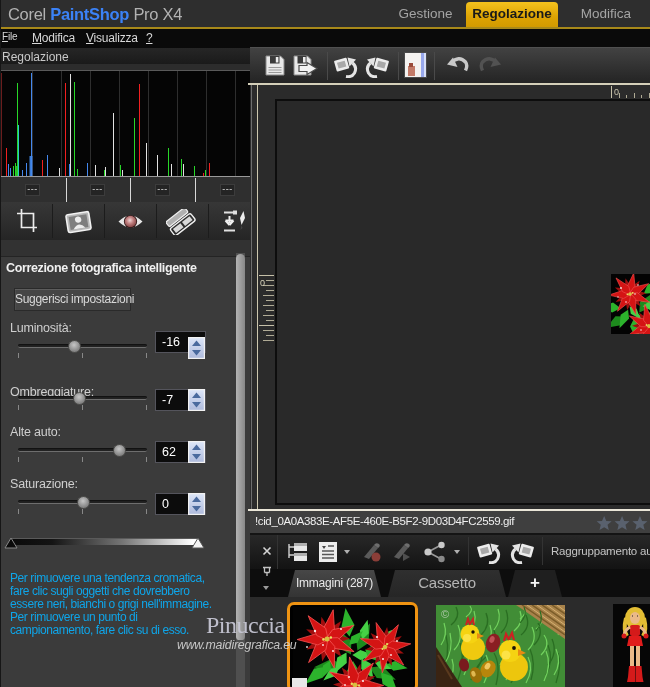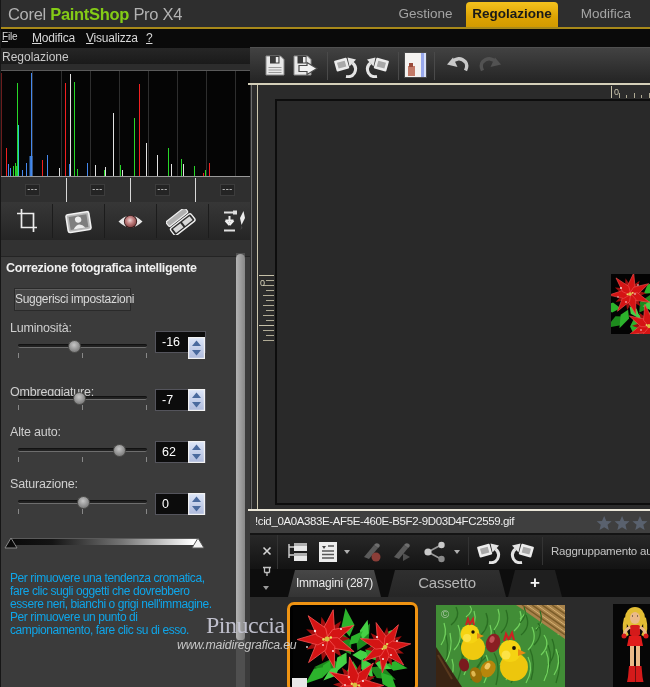--- a/index.html
+++ b/index.html
@@ -12,21 +12,21 @@
 .track { width:129px; height:4px; background:#222; border-bottom:1px solid #6e6e6e; border-radius:2px; box-shadow:inset 0 1px 1px #111; }
 .thumbball { width:13px; height:13px; border-radius:50%; background:radial-gradient(circle at 5px 4px,#c6c6c6,#8a8a8a 62%,#6a6a6a); border:1px solid #50504e; }
 .tick { width:1px; height:5px; background:#888; }
 .dashbox { width:15px; height:12px; background:#242424; border:1px solid #3c3c3c; color:#e0e0e0; font-size:9px; line-height:9px; text-align:center; letter-spacing:0.5px; }
 .sep { position:absolute; width:1px; background:#4a4a4a; }
 </style>
 </head>
 <body>
 
 <div class="abs" style="left:0;top:0;width:650px;height:27px;background:#2e2e2e;"></div>
-<div class="abs" style="left:8px;top:5px;font-size:16.5px;color:#b2b2b2;letter-spacing:-0.3px;">Corel <b style="color:#84cc16;">PaintShop</b> Pro X4</div>
+<div class="abs" style="left:8px;top:5px;font-size:16.5px;color:#b2b2b2;letter-spacing:-0.3px;">Corel <b style="color:#3b82f6;">PaintShop</b> Pro X4</div>
 <div class="abs" style="left:378px;top:0;width:95px;height:27px;line-height:27px;text-align:center;font-size:13.5px;color:#a4a4a4;">Gestione</div>
 <div class="abs" style="left:466px;top:2px;width:92px;height:25px;line-height:24px;text-align:center;font-size:13.5px;font-weight:bold;color:#191919;background:linear-gradient(#f4c21e,#dda303 60%,#d29a00);border-radius:4px 4px 0 0;">Regolazione</div>
 <div class="abs" style="left:562px;top:0;width:88px;height:27px;line-height:27px;text-align:center;font-size:13.5px;color:#a4a4a4;">Modifica</div>
 <div class="abs" style="left:0;top:27px;width:650px;height:2px;background:#a8891a;"></div>
 
 <div class="abs" style="left:0;top:29px;width:650px;height:19px;background:#0a0a0a;"></div>
 <div class="abs" style="top:31px;left:2px;font-size:10px;letter-spacing:-0.2px;color:#d8d8d8;"><u>F</u>ile</div>
 <div class="abs" style="top:31px;left:32px;font-size:12px;letter-spacing:-0.2px;color:#d8d8d8;"><u>M</u>odifica</div>
 <div class="abs" style="top:31px;left:86px;font-size:12px;letter-spacing:-0.2px;color:#d8d8d8;"><u>V</u>isualizza</div>
 <div class="abs" style="top:31px;left:146px;font-size:12px;letter-spacing:-0.2px;color:#d8d8d8;"><u>?</u></div>

